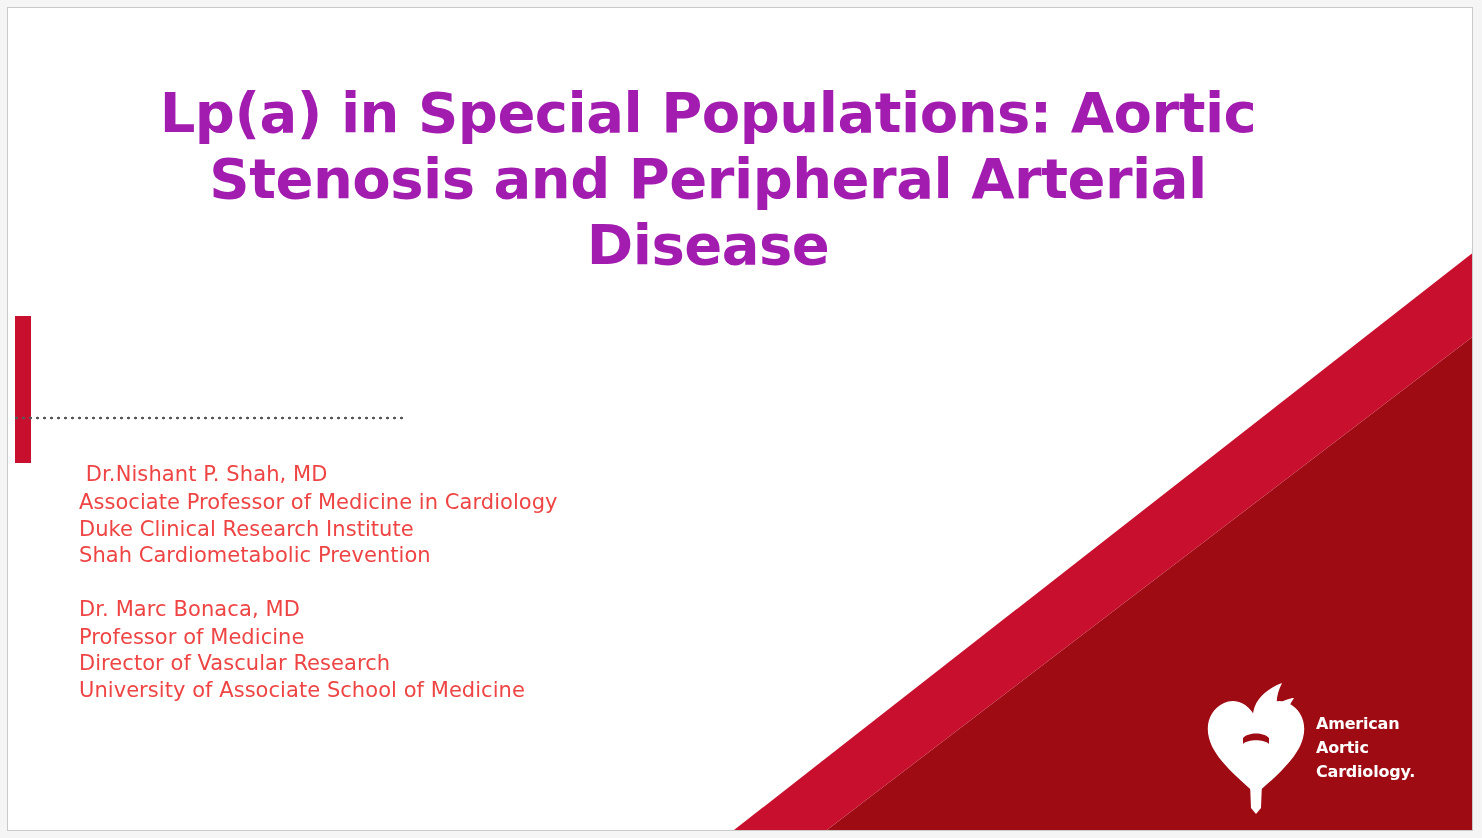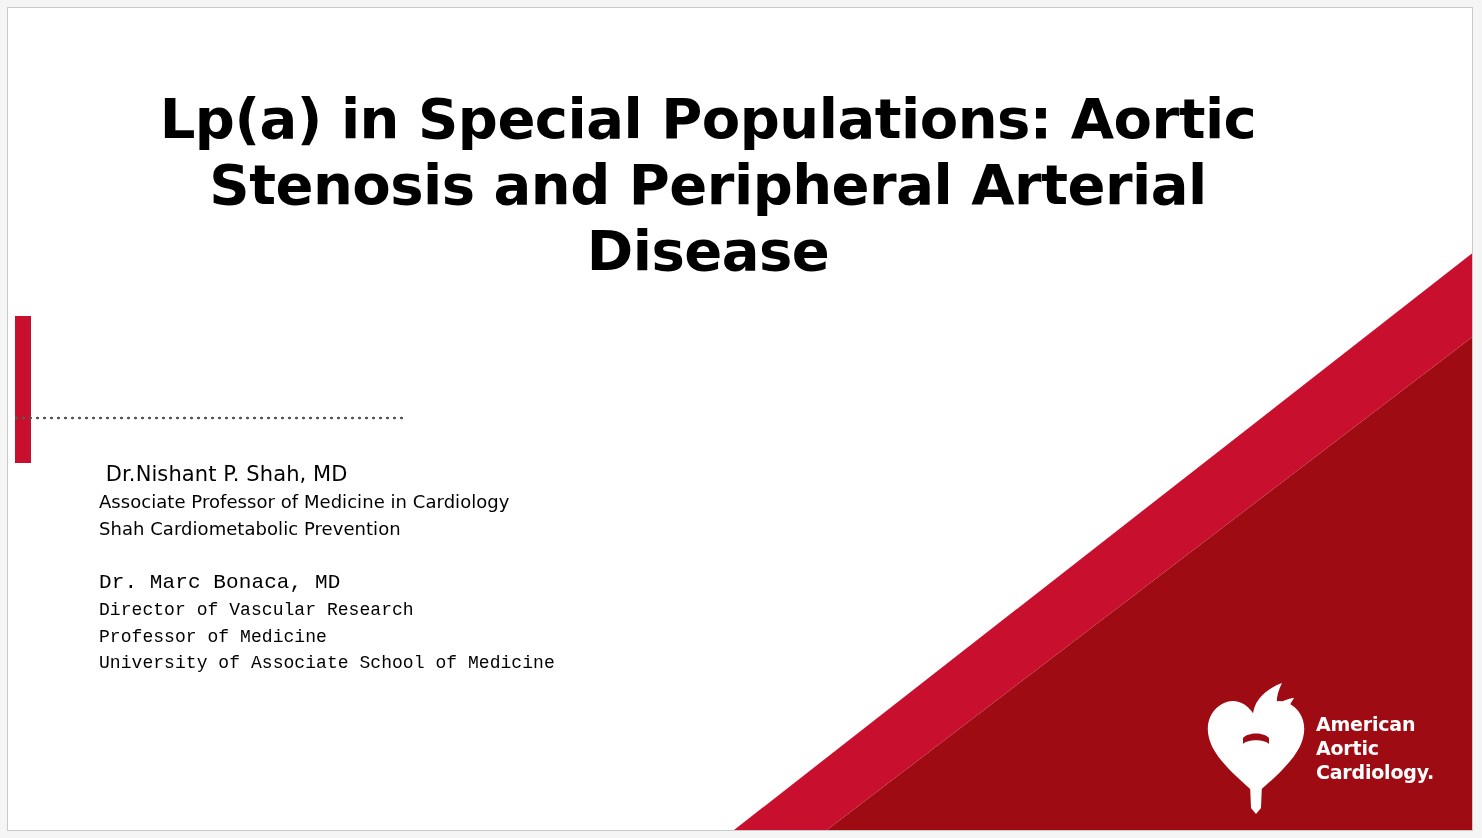--- a/index.html
+++ b/index.html
@@ -40,27 +40,27 @@
   
   #title-block {
     position: absolute;
     left: 120px;
     top: 70px;
     width: 1160px;
     text-align: center;
     z-index: 4;
   }
   #title-text {
-    margin: 8px;
+    margin: 2px;
     font-family: "DejaVu Sans", sans-serif;
     font-weight: bold;
     font-size: 56px;
     line-height: 66px;
     letter-spacing: -0.5px;
-    color: #000000;
+    color: #a21caf;
     white-space: pre-line;
   }
 
   
   #accent-bar {
     position: absolute;
     left: 7px;
     top: 308px;
     width: 16px;
     height: 147px;
@@ -78,38 +78,38 @@
     z-index: 4;
     background-image: radial-gradient(circle, #595959 0 1.3px, rgba(0,0,0,0) 1.6px);
     background-size: 7px 4px;
     background-repeat: repeat-x;
     background-position: 0 center;
   }
 
   
   #speakers {
     position: absolute;
-    left: 91px;
+    left: 71px;
     top: 452px;
     width: 720px;
     z-index: 4;
-    color: #000000;
+    color: #ef4444;
     font-family: "DejaVu Sans", sans-serif;
   }
   .speaker-block { margin: 0 0 26px 0; }
-  .speaker-block:last-child { margin-bottom: 0; font-family: Liberation Mono, monospace; }
+  .speaker-block:last-child { margin-bottom: 0; }
   .speaker-name {
     font-size: 21px;
     line-height: 29px;
     letter-spacing: 0.1px;
     font-weight: normal;
     white-space: pre;
   }
   .speaker-line {
-    font-size: 18px;
+    font-size: 21px;
     line-height: 26.5px;
     letter-spacing: 0.05px;
     font-weight: normal;
     white-space: pre;
   }
 
   
   #aha-logo {
     position: absolute;
     left: 1196px;
@@ -119,21 +119,21 @@
     z-index: 5;
     display: flex;
     align-items: center;
   }
   #aha-mark { width: 104px; height: 132px; flex: 0 0 auto; }
   #aha-wordmark {
     margin-left: 8px;
     color: #ffffff;
     font-family: "DejaVu Sans", sans-serif;
     font-weight: bold;
-    font-size: 19px;
+    font-size: 16px;
     line-height: 24px;
     letter-spacing: -0.2px;
   }
   #aha-wordmark div { white-space: pre; }
 </style>
 </head>
 <body>
 
 <div id="slide-frame">
 
@@ -150,27 +150,28 @@
 
   <div id="accent-bar"></div>
 
   <div id="dotted-rule"></div>
 
   <div id="speakers">
 
     <div class="speaker-block">
       <div class="speaker-name"> Dr.Nishant P. Shah, MD</div>
       <div class="speaker-line">Associate Professor of Medicine in Cardiology</div>
+      <div class="speaker-line">Duke Clinical Research Institute</div>
       <div class="speaker-line">Shah Cardiometabolic Prevention</div>
     </div>
 
     <div class="speaker-block">
       <div class="speaker-name">Dr. Marc Bonaca, MD</div>
+      <div class="speaker-line">Professor of Medicine</div>
       <div class="speaker-line">Director of Vascular Research</div>
-      <div class="speaker-line">Professor of Medicine</div>
       <div class="speaker-line">University of Associate School of Medicine</div>
     </div>
 
   </div>
 
   <div id="aha-logo">
 
     <svg id="aha-mark" viewBox="0 0 104 132">
 
       <path fill="#ffffff" d="

